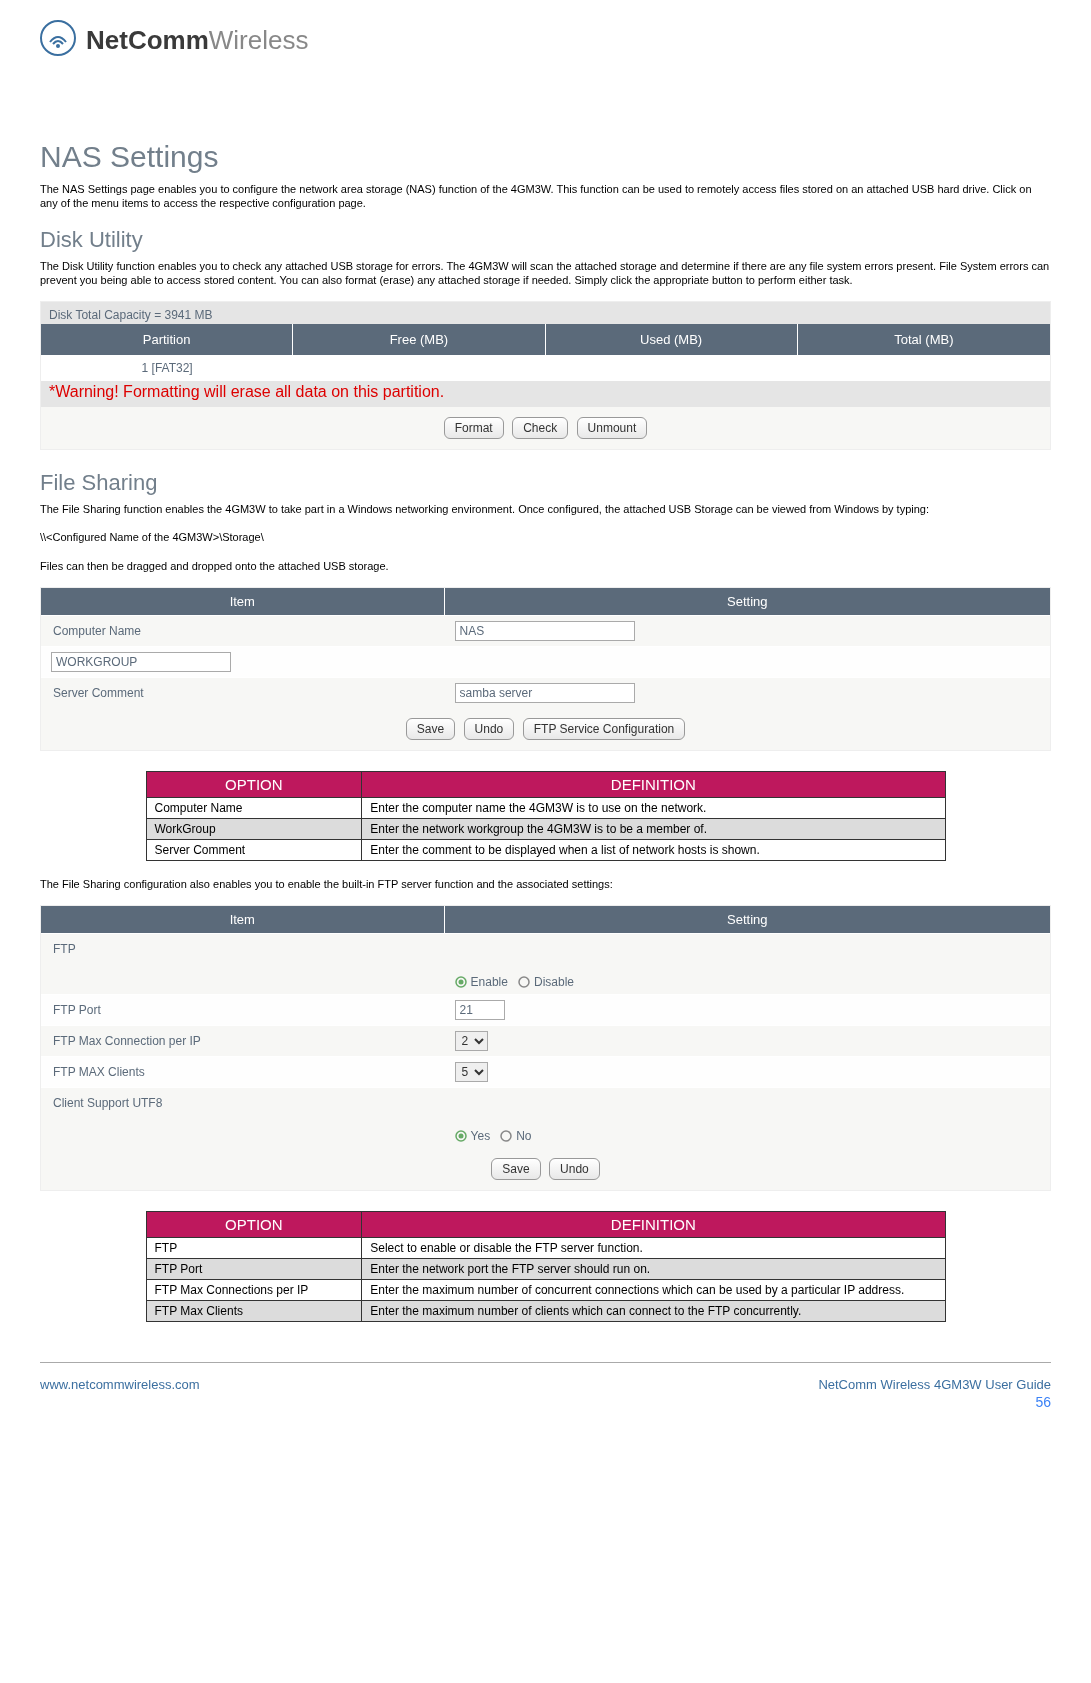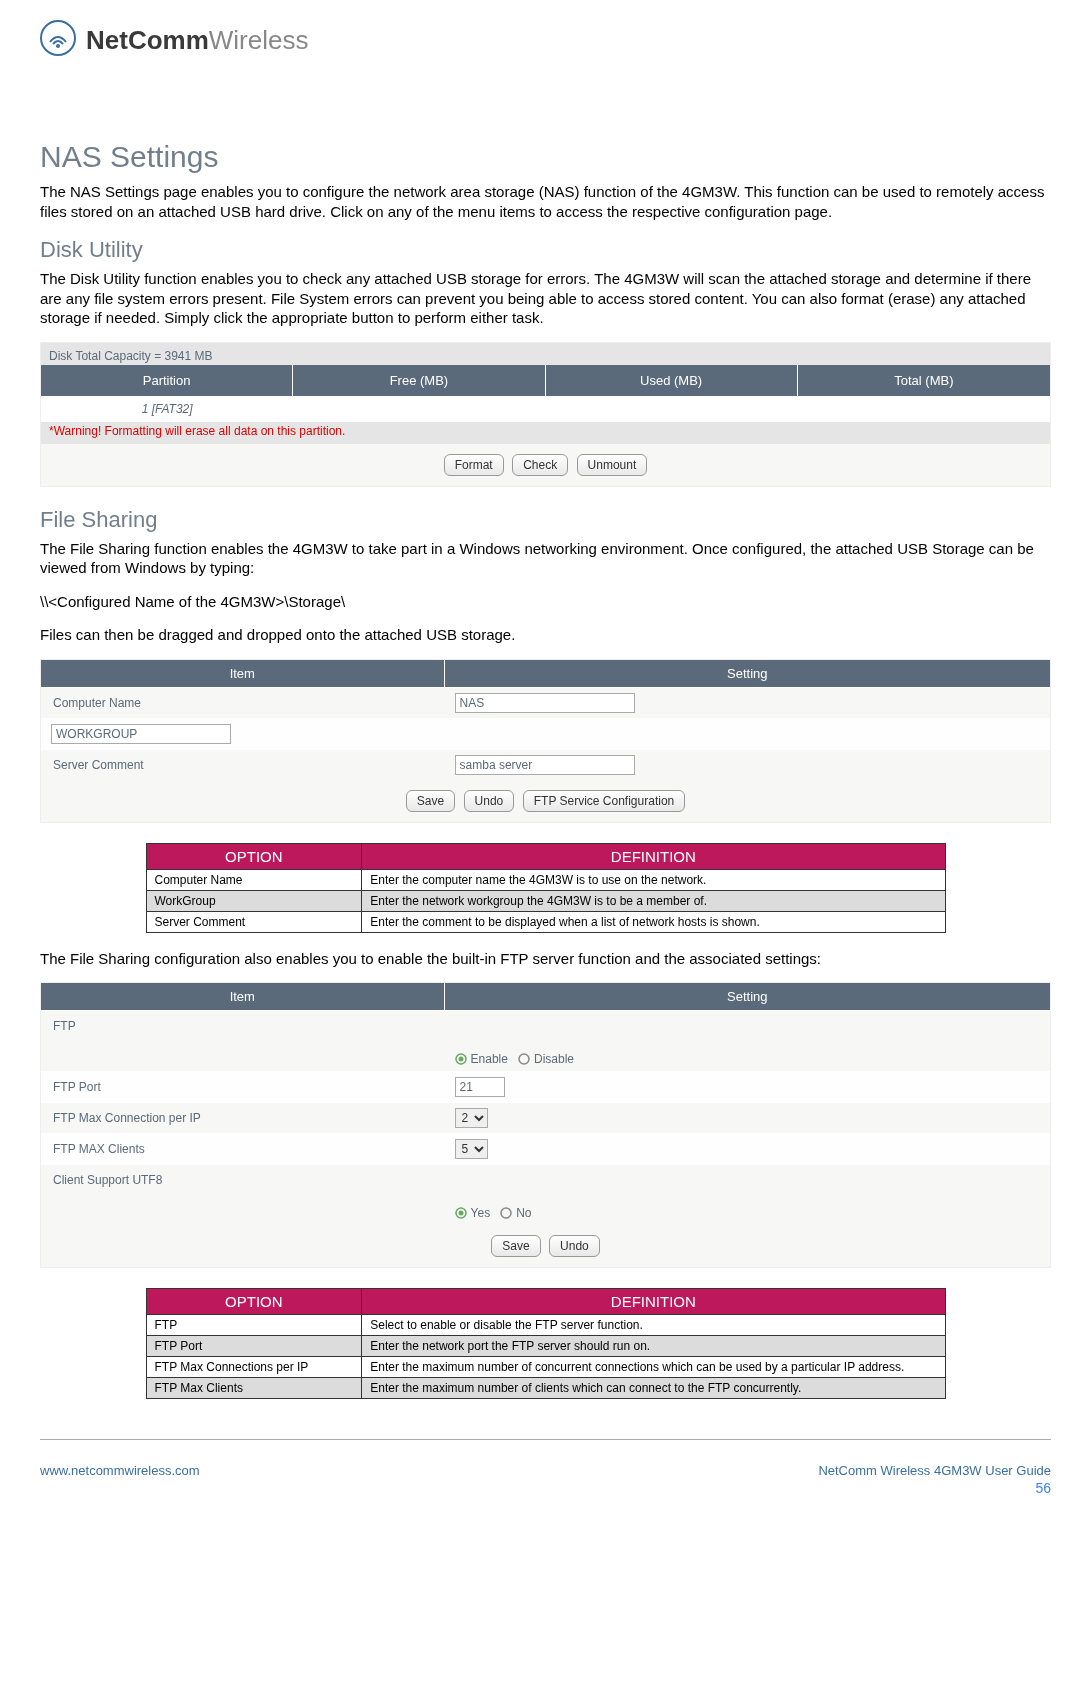--- a/index.html
+++ b/index.html
@@ -10,49 +10,49 @@
     color: #000;
     background: #fff;
     width: 1091px;
   }
   .logo { display: flex; align-items: center; margin-bottom: 80px; }
   .logo-icon { margin-right: 10px; }
   .logo-bold { font-size: 26px; font-weight: bold; color: #3a3a3a; }
   .logo-light { font-size: 26px; font-weight: 300; color: #888; }
   h1 { font-family: "Trebuchet MS","Segoe UI",sans-serif; font-size: 30px; font-weight: normal; color: #727f8b; margin: 0 0 8px 0;}
   h2 { font-family: "Trebuchet MS","Segoe UI",sans-serif; font-size: 22px; font-weight: normal; color: #727f8b; margin: 16px 0 4px 0;}
-  p { font-size: 15px; margin: 6px 0 14px 0; line-height: 1.3;}
+  p { font-size: 11px; margin: 6px 0 14px 0; line-height: 1.3;}
   .ss { background:#e5e5e5; border:1px solid #eee; padding:0; margin:10px 0 20px 0;}
   .ss-label { font-size:12px; color:#5b6a7a; padding:6px 8px 2px 8px; display:block;}
-  .warn { font-size:12px; color:#d00; padding:2px 8px 6px 8px; display:block;}
+  .warn { font-size:16px; color:#d00; padding:2px 8px 6px 8px; display:block;}
   .header-row { display:flex; background:#5b6a7a; color:#fff; font-size:13px;}
   .header-row > div { padding:8px 10px; text-align:center; border-right:1px solid #fff;}
   .header-row > div:last-child{border-right:none;}
   .data-row { display:flex; background:#fff;}
-  .data-row > div { padding:6px 10px; font-size:12px; color:#5b6a7a; text-align:center;font-style:italic;}
+  .data-row > div { padding:6px 10px; font-size:12px; color:#5b6a7a; text-align:center;}
   .col4 > div{width:25%;}
   .btn-row { text-align:center; padding:10px 0; background:#f7f7f5;}
   .btn { display:inline-block; font-size:12px; padding:3px 10px; border:1px solid #999; border-radius:6px; background:linear-gradient(#fff,#e8e8e8); color:#333; margin:0 2px;}
   .fs-header { display:flex; background:#5b6a7a; color:#fff; font-size:13px;}
   .fs-header > div:first-child{width:40%; padding:6px 10px; text-align:center; border-right:1px solid #fff;}
   .fs-header > div:last-child{width:60%; padding:6px 10px; text-align:center;}
   .fs-row { display:flex; background:#f7f7f5; border-top:1px solid #fff;}
   .fs-row.alt{ background:#fefefe;}
   .fs-row > div:first-child{width:40%; padding:8px 12px; font-size:12px; color:#5b6a7a;}
   .fs-row > div:last-child{width:60%; padding:5px 10px;}
   .txt { font-size:12px; padding:2px 4px; border:1px solid #aaa; width:180px; color:#5b6a7a;}
   .sel { font-size:12px; padding:1px 2px; border:1px solid #aaa; color:#333;}
   .radio-wrap { font-size:12px; color:#5b6a7a; display:flex; align-items:center; gap:4px;margin-top:36px;}
   .defs { width:800px; margin:16px auto; border-collapse:collapse; border:1px solid #333;}
   .defs th { background:#be185d; color:#fff; font-weight:normal; font-size:15px; padding:4px 8px; border:1px solid #333; text-align:center;}
   .defs td { font-size:12px; padding:3px 8px; border:1px solid #333;}
   .defs tr:nth-child(odd) td { background:#dcdcdc;}
   .defs tr:nth-child(even) td { background:#fff;}
   .defs td:first-child{width:27%;}
-  .footer { border-top:1px solid #aaa; margin-top:40px; padding-top:23px; display:flex; justify-content:space-between; font-size:13px; color:#3b6fa0;}
+  .footer { border-top:1px solid #aaa; margin-top:40px; padding-top:14px; display:flex; justify-content:space-between; font-size:13px; color:#3b6fa0;}
   .pagenum { text-align:right; color:#3b82f6; font-size:14px; margin-top:2px;}
   .radio-icon { width:12px; height:12px; display:inline-block;}
 </style>
 </head>
 <body>
 
 <div class="logo">
   <span class="logo-icon">
     <svg width="36" height="36" viewBox="0 0 36 36">
         <circle cx="18" cy="18" r="17" fill="none" stroke="#3a6fa0" stroke-width="2"></circle>

